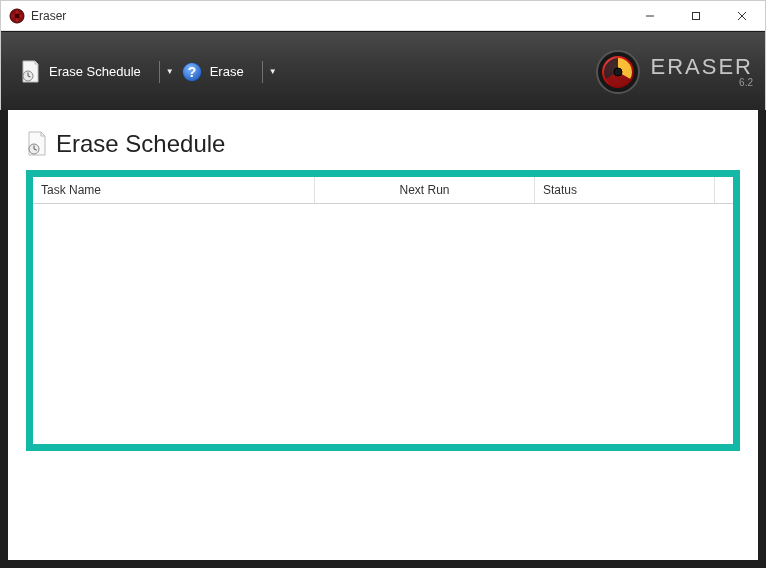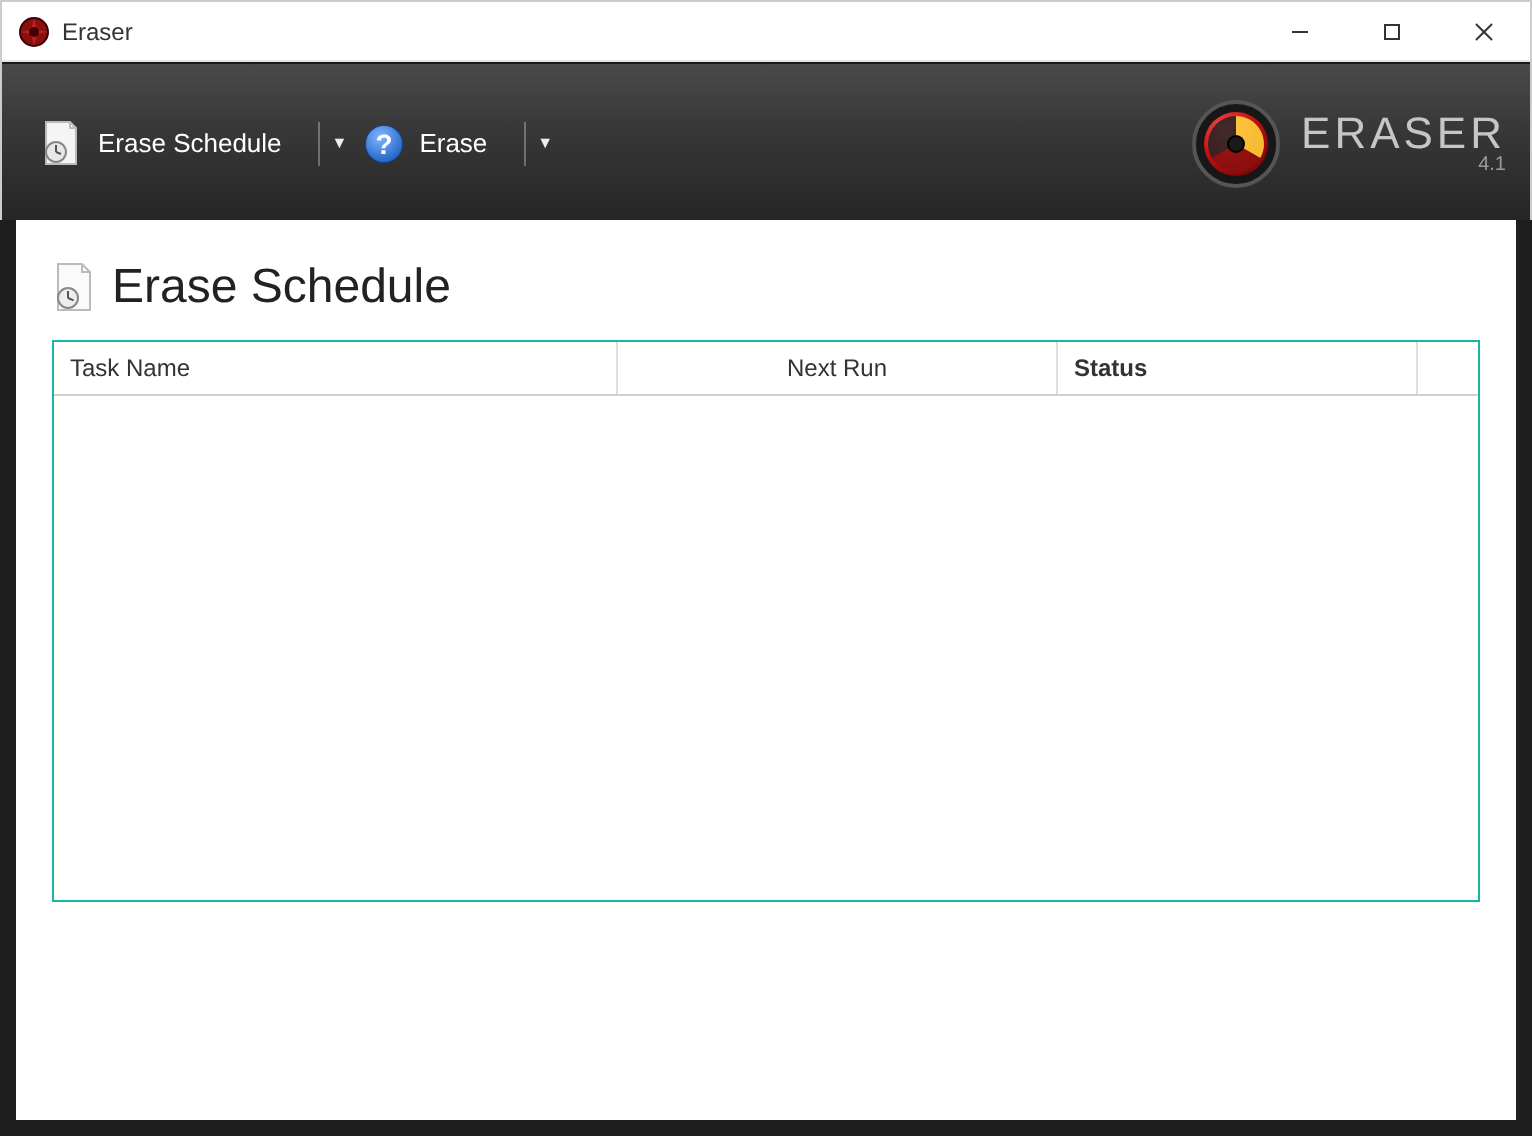--- a/index.html
+++ b/index.html
@@ -123,41 +123,41 @@
       gap: 8px;
       margin-bottom: 12px;
     }
     .panel-header h1 {
       font-weight: 400;
       font-size: 24px;
       color: #222;
       font-family: "Segoe UI Light","Segoe UI",sans-serif;
     }
     .table {
-      border: 1px solid #14b8a6;
+      border: 7px solid #14b8a6;
       height: 281px;
       display: flex;
       flex-direction: column;
     }
     .thead {
       display: flex;
       border-bottom: 1px solid #d0d0d0;
       background: #fff;
     }
     .th {
       font-size: 12px;
       color: #333;
       padding: 6px 8px;
       border-right: 1px solid #e0e0e0;
       text-align: left;
     }
     .th:last-child { border-right: none; }
     .col-task { flex: 0 0 282px; }
     .col-next { flex: 0 0 220px; text-align: center; }
-    .col-status { flex: 0 0 180px; font-weight: bold; }
+    .col-status { flex: 0 0 180px; }
     .col-extra { flex: 1; }
     .tbody { flex: 1; }
 
     
     svg { display: block; }
   </style>
 </head>
 <body>
 
 <div class="titlebar">
@@ -241,21 +241,21 @@
         <g transform="translate(23,23)">
           <path d="M0 -14 A14 14 0 0 1 12.12 7 L0 0 Z" fill="#ffcf3a" opacity="0.9"></path>
           <path d="M12.12 7 A14 14 0 0 1 -12.12 7 L0 0 Z" fill="#8a0f0f" opacity="0.85"></path>
           <path d="M-12.12 7 A14 14 0 0 1 0 -14 L0 0 Z" fill="#222" opacity="0.85"></path>
         </g>
         <circle cx="23" cy="23" r="4" fill="#1a1a1a" stroke="#000"></circle>
       </svg>
     </span>
     <div class="brand-text">
       <div class="name">ERASER</div>
-      <span class="ver">4.1</span>
+      <span class="ver">6.2</span>
     </div>
   </div>
 </div>
 
 <div class="content-wrap">
   <div class="dark-frame">
     <div class="panel">
       <div class="panel-header">
         <span>
           <svg width="22" height="26" viewBox="0 0 22 26">

